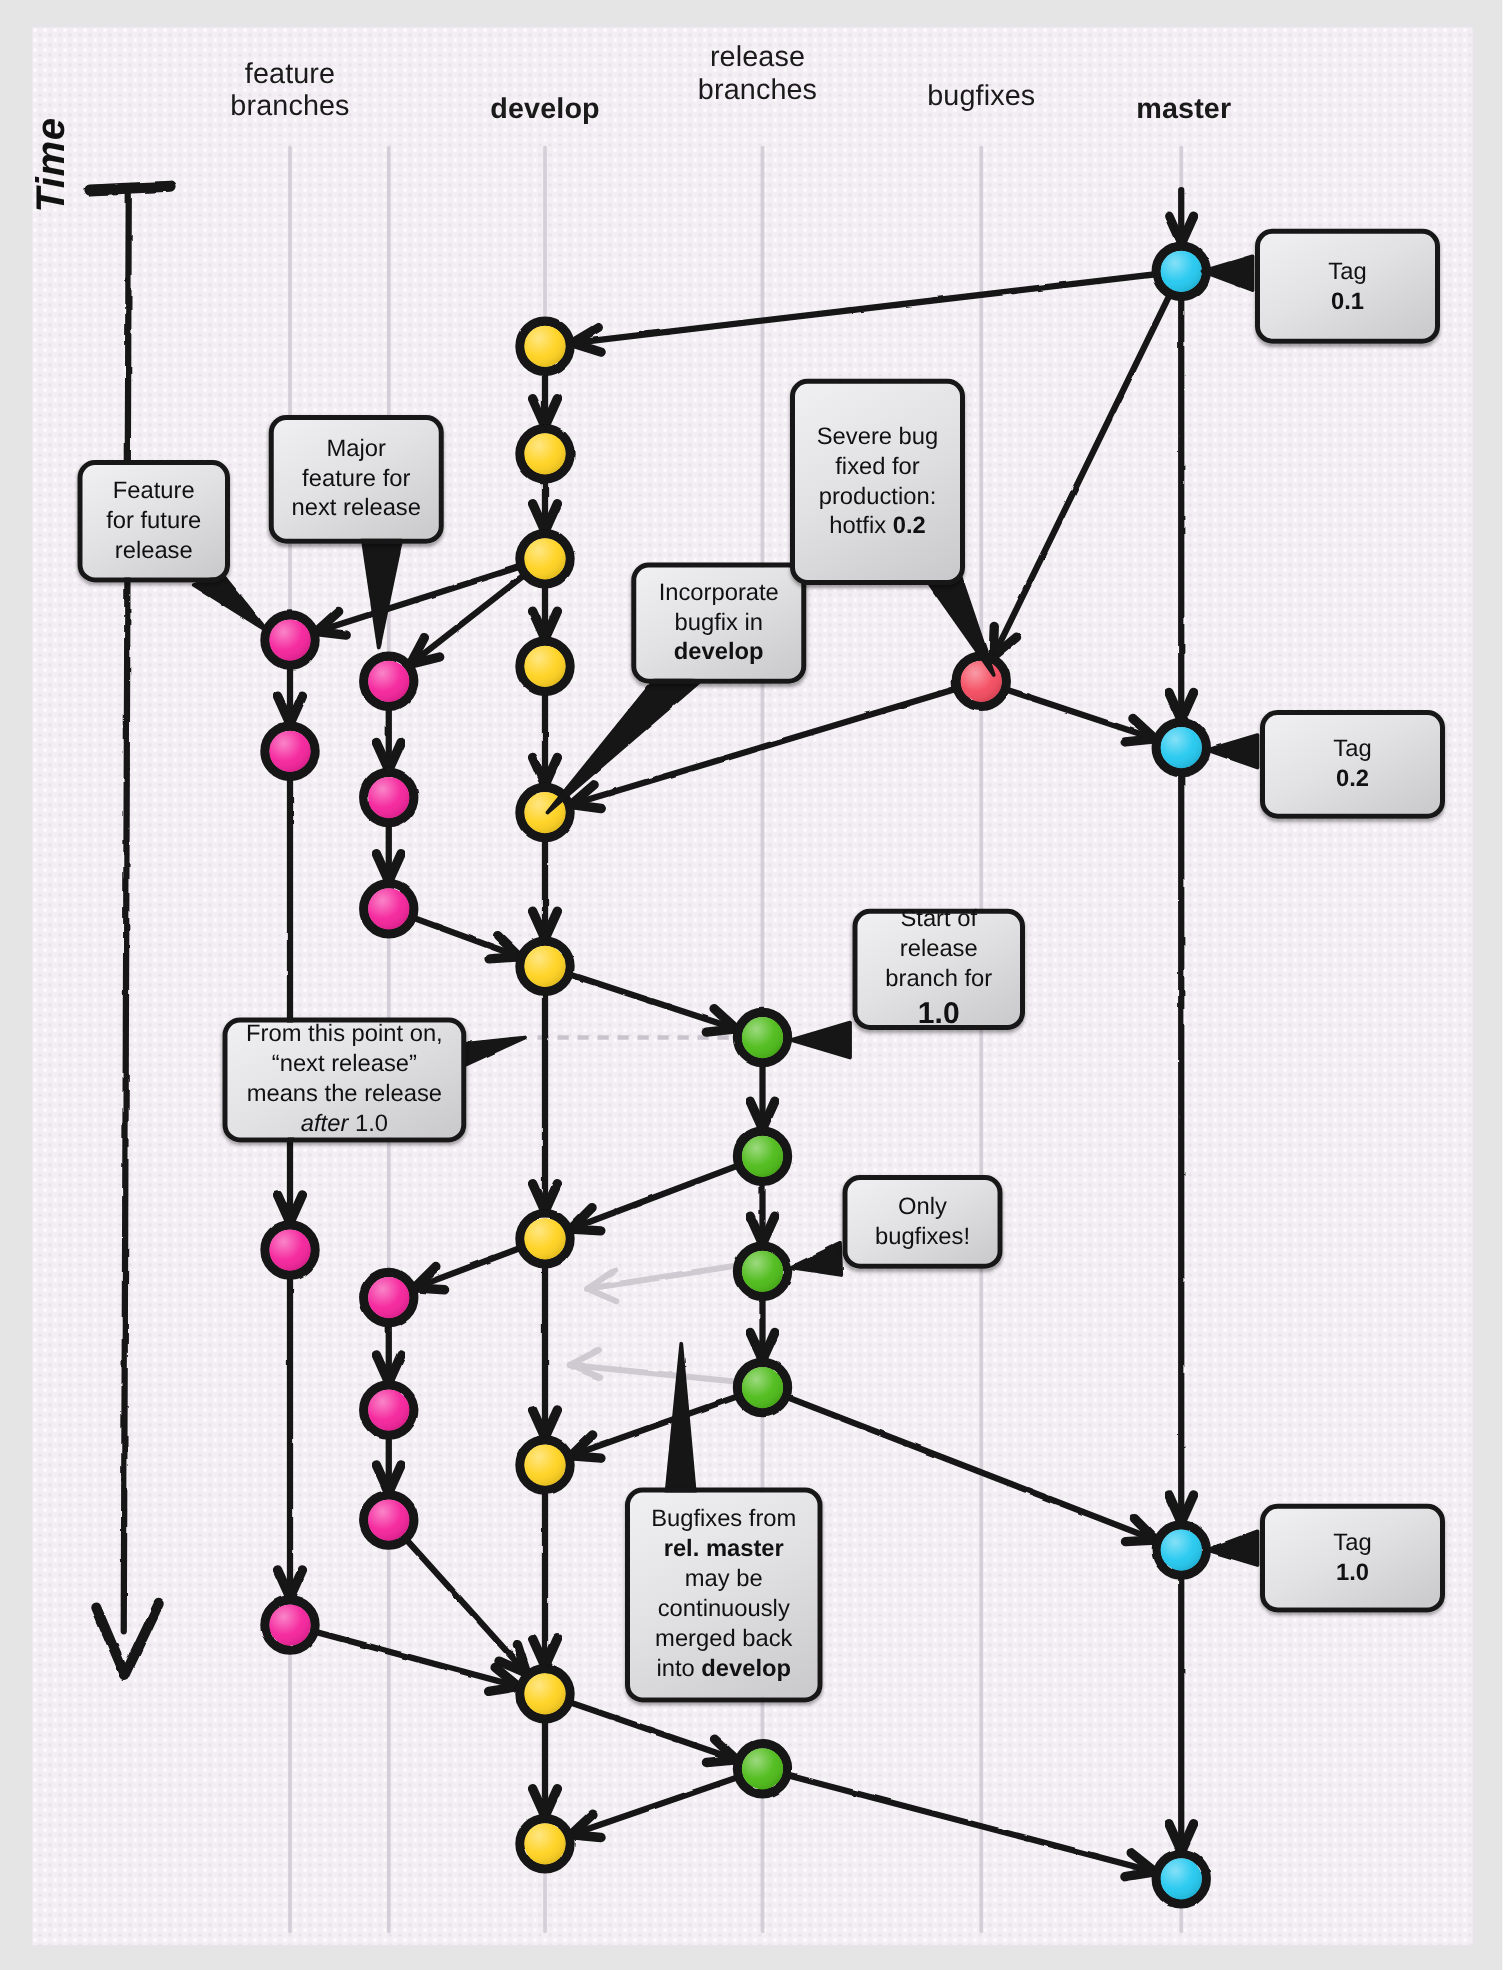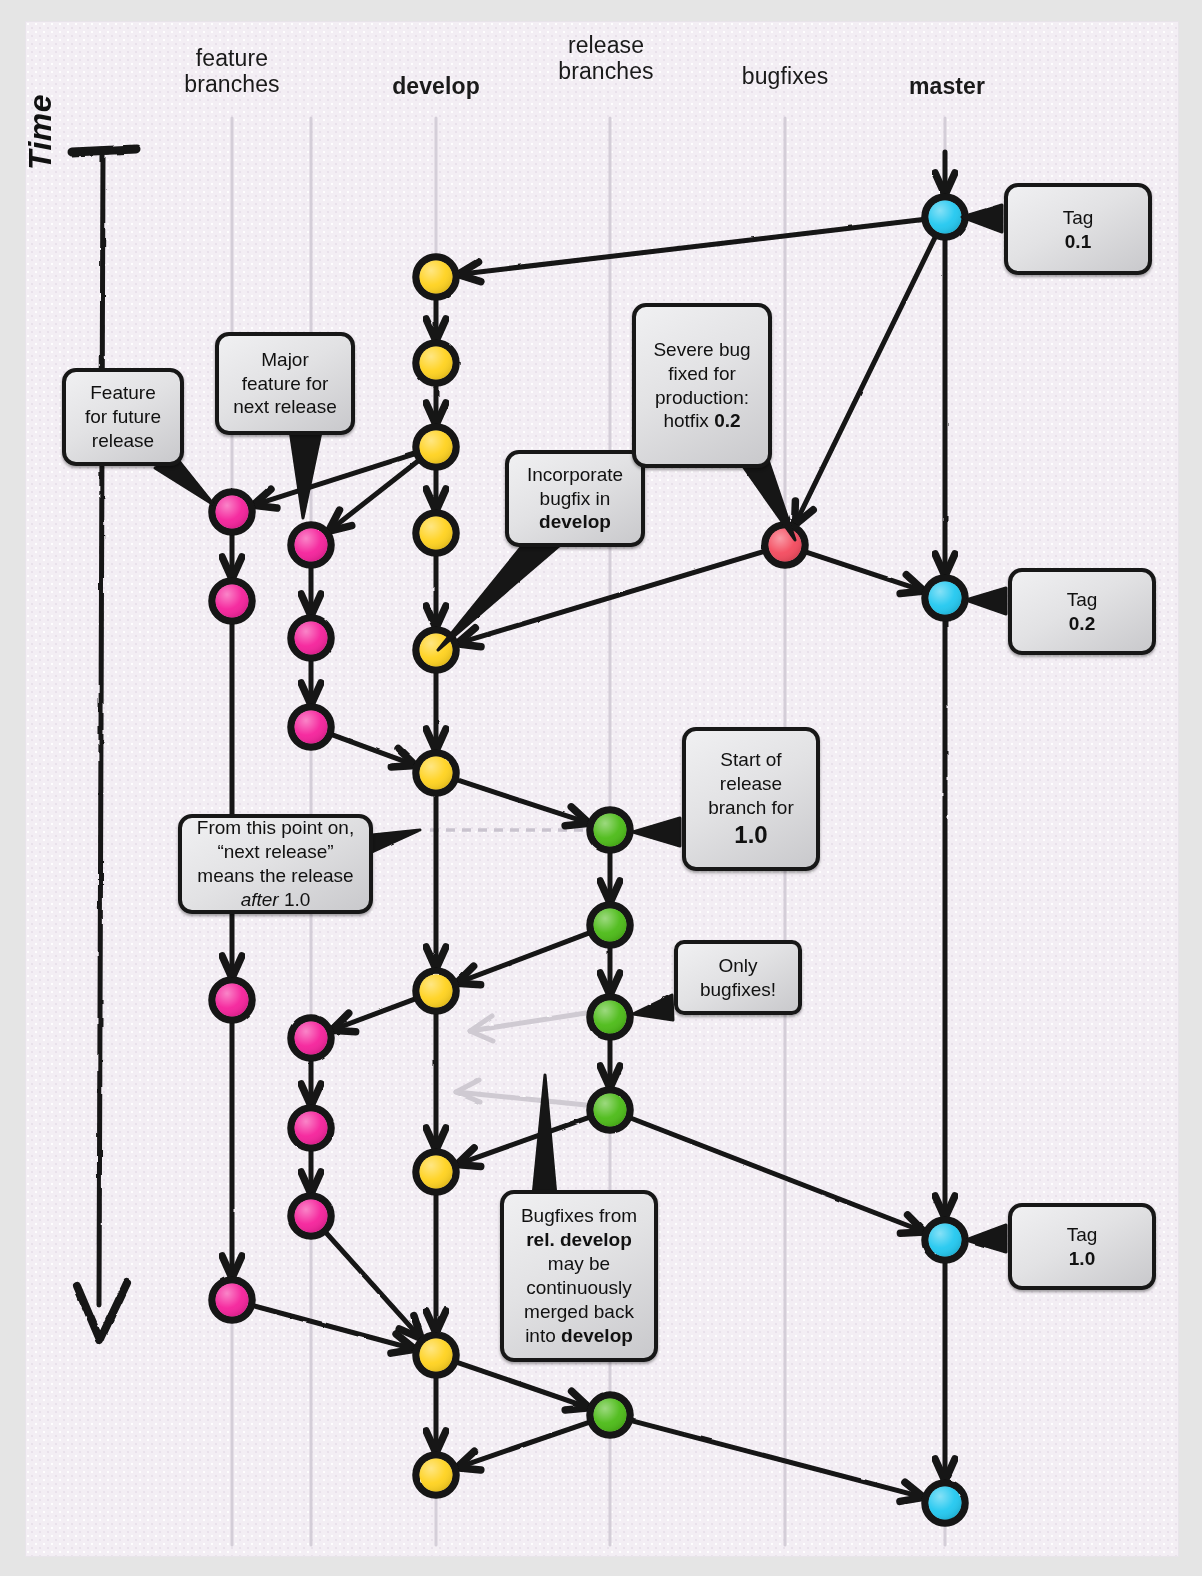--- a/index.html
+++ b/index.html
@@ -451,31 +451,31 @@
       </div>
       <div class="callout" style="left: 215px; top: 332px; width: 140px; height: 103px;">
         <div>Major<br>feature for<br>next release</div>
       </div>
       <div class="callout" style="left: 505px; top: 450px; width: 140px; height: 97px;">
         <div>Incorporate<br>bugfix in<br><b>develop</b></div>
       </div>
       <div class="callout" style="left: 632px; top: 303px; width: 140px; height: 165px;">
         <div>Severe bug<br>fixed for<br>production:<br>hotfix <b>0.2</b></div>
       </div>
-      <div class="callout" style="left: 682px; top: 727px; width: 138px; height: 144px;">
+      <div class="callout" style="left: 682px; top: 727px; width: 138px; height: 97px;">
         <div>Start of<br>release<br>branch for<br><span class="big">1.0</span></div>
       </div>
       <div class="callout" style="left: 178px; top: 814px; width: 195px; height: 100px;">
         <div>From this point on,<br>“next release”<br>means the release<br><i>after</i> 1.0</div>
       </div>
-      <div class="callout" style="left: 674px; top: 940px; width: 128px; height: 75px; border-radius: 10px;">
+      <div class="callout" style="left: 674px; top: 940px; width: 128px; height: 75px;">
         <div>Only<br>bugfixes!</div>
       </div>
       <div class="callout" style="left: 500px; top: 1190px; width: 158px; height: 172px;">
-        <div>Bugfixes from<br><b>rel. develop</b><br>may be<br>continuously<br>merged back<br>into <b>develop</b></div>
+        <div>Bugfixes from<br><b>rel. master</b><br>may be<br>continuously<br>merged back<br>into <b>develop</b></div>
       </div>
       <div class="callout tag-call" style="left: 1004px; top: 183px; width: 148px; height: 92px;">
         <div><span>Tag</span><span class="big">0.1</span></div>
       </div>
       <div class="callout tag-call" style="left: 1008px; top: 568px; width: 148px; height: 87px;">
         <div><span>Tag</span><span class="big">0.2</span></div>
       </div>
       <div class="callout tag-call" style="left: 1008px; top: 1203px; width: 148px; height: 87px;">
         <div><span>Tag</span><span class="big">1.0</span></div>
       </div>

